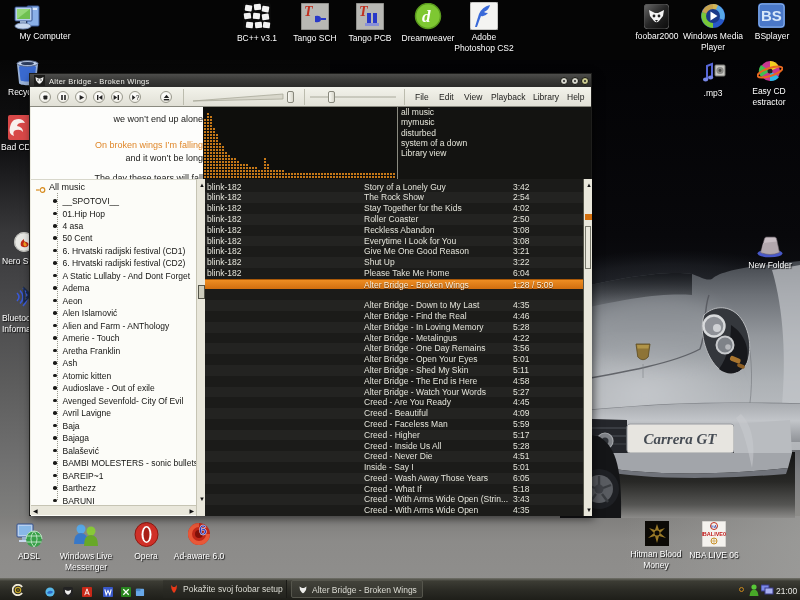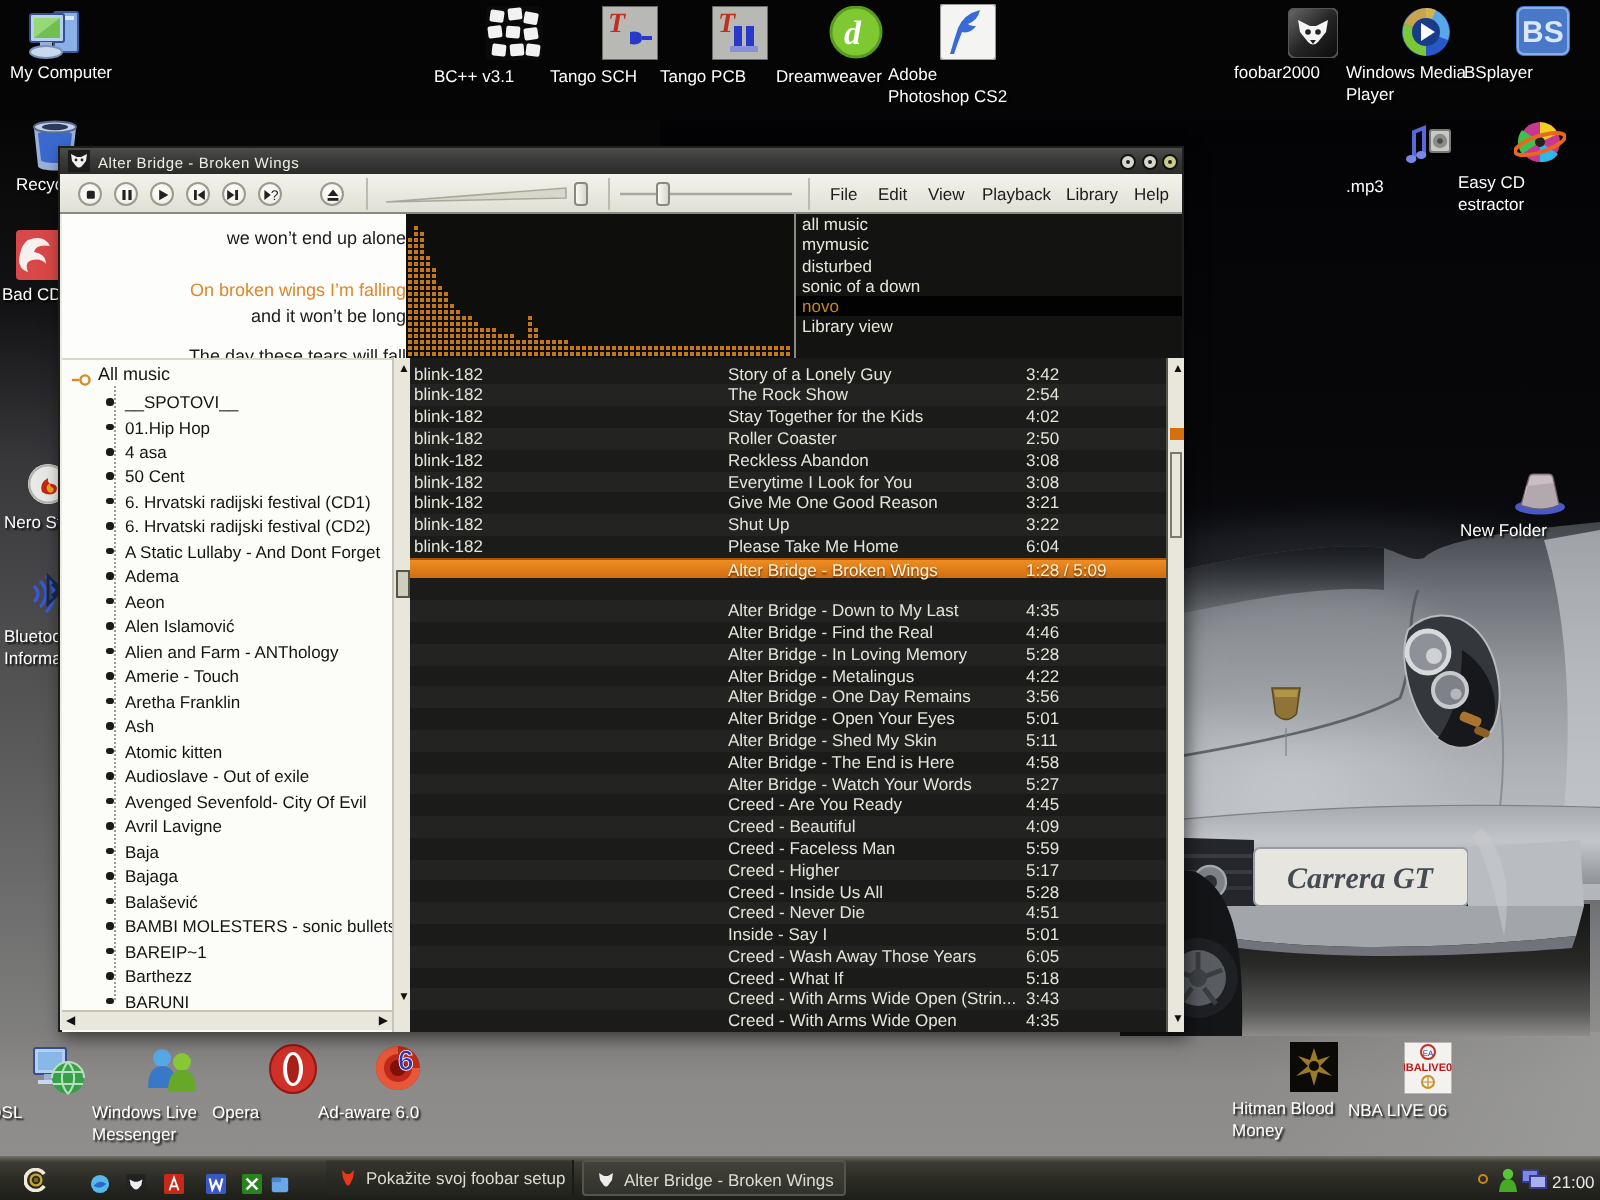--- a/index.html
+++ b/index.html
@@ -1,18 +1,18 @@
 <!DOCTYPE html>
 <html><head><meta charset="utf-8">
 <style>
 *{margin:0;padding:0;box-sizing:border-box}
 html,body{width:800px;height:600px;overflow:hidden;background:#000;
  font-family:"Liberation Sans",sans-serif}
 #desk{position:absolute;inset:0;width:800px;height:600px;overflow:hidden}
-.lbl{position:absolute;color:#fff;font-size:8.5px;text-align:left;
+.lbl{position:absolute;color:#fff;font-size:8.5px;text-align:center;
  text-shadow:1px 1px 1px rgba(0,0,0,.9);line-height:11px;white-space:nowrap}
 .ic{position:absolute}
 
 #win{position:absolute;left:29px;top:73px;width:563px;height:443px;
  background:#ecebe1;border:1px solid #1e1e1c;box-shadow:2px 3px 8px rgba(0,0,0,.55);
  font-size:9px}
 #tbar{position:absolute;left:0;top:0;width:561px;height:13px;
  background:linear-gradient(#4d4d4b,#3a3a38 45%,#2b2b29);color:#efefe9;font-size:7.5px}
 #tbar .tt{position:absolute;left:19px;top:2.5px;letter-spacing:.3px}
 .wbtn{position:absolute;top:3px;width:8px;height:8px;border-radius:50%;
@@ -545,22 +545,21 @@
 <rect x="178" y="66" width="2" height="5" fill="url(#led)"></rect>
 <rect x="181" y="66" width="2" height="5" fill="url(#led)"></rect>
 <rect x="184" y="66" width="2" height="5" fill="url(#led)"></rect>
 <rect x="187" y="66" width="2" height="5" fill="url(#led)"></rect>
 <rect x="190" y="66" width="2" height="5" fill="url(#led)"></rect>
   </svg></div>
   <div id="plsel">
         <div class="sr">all music</div>
 <div class="sr">mymusic</div>
 <div class="sr">disturbed</div>
-<div class="sr">sonic of a down</div>
-<div class="sr novo">novo</div>
+<div class="sr">system of a down</div>
 <div class="sr">Library view</div>
       </div>
   <div id="tree">
     <div id="am-ic"><svg width="10" height="8" viewBox="0 0 10 8">
             <circle cx="6.5" cy="4" r="2.3" fill="none" stroke="#d78b1e" stroke-width="1.2"></circle>
             <path d="M0 4h3.5" stroke="#d78b1e" stroke-width="1.2"></path>
           </svg></div>
     <div id="allmusic">All music</div>
     <div id="treeline"></div>
     <div class="ti" style="top:15.0px"><span class="bul"></span>__SPOTOVI__</div>

